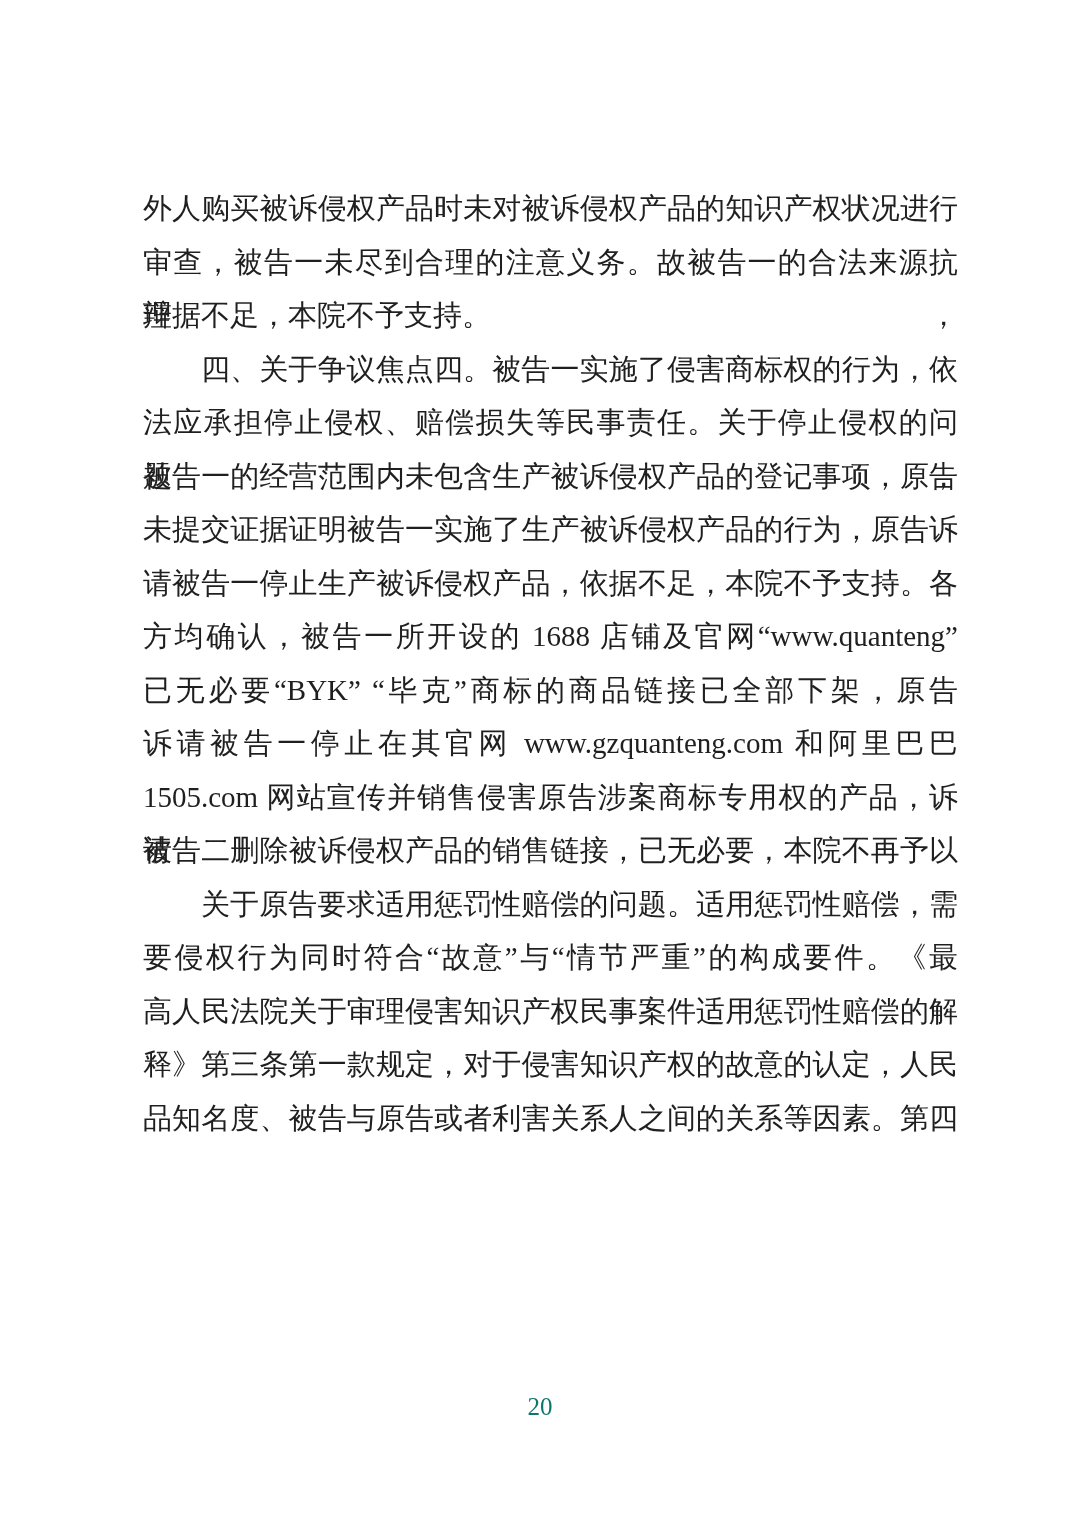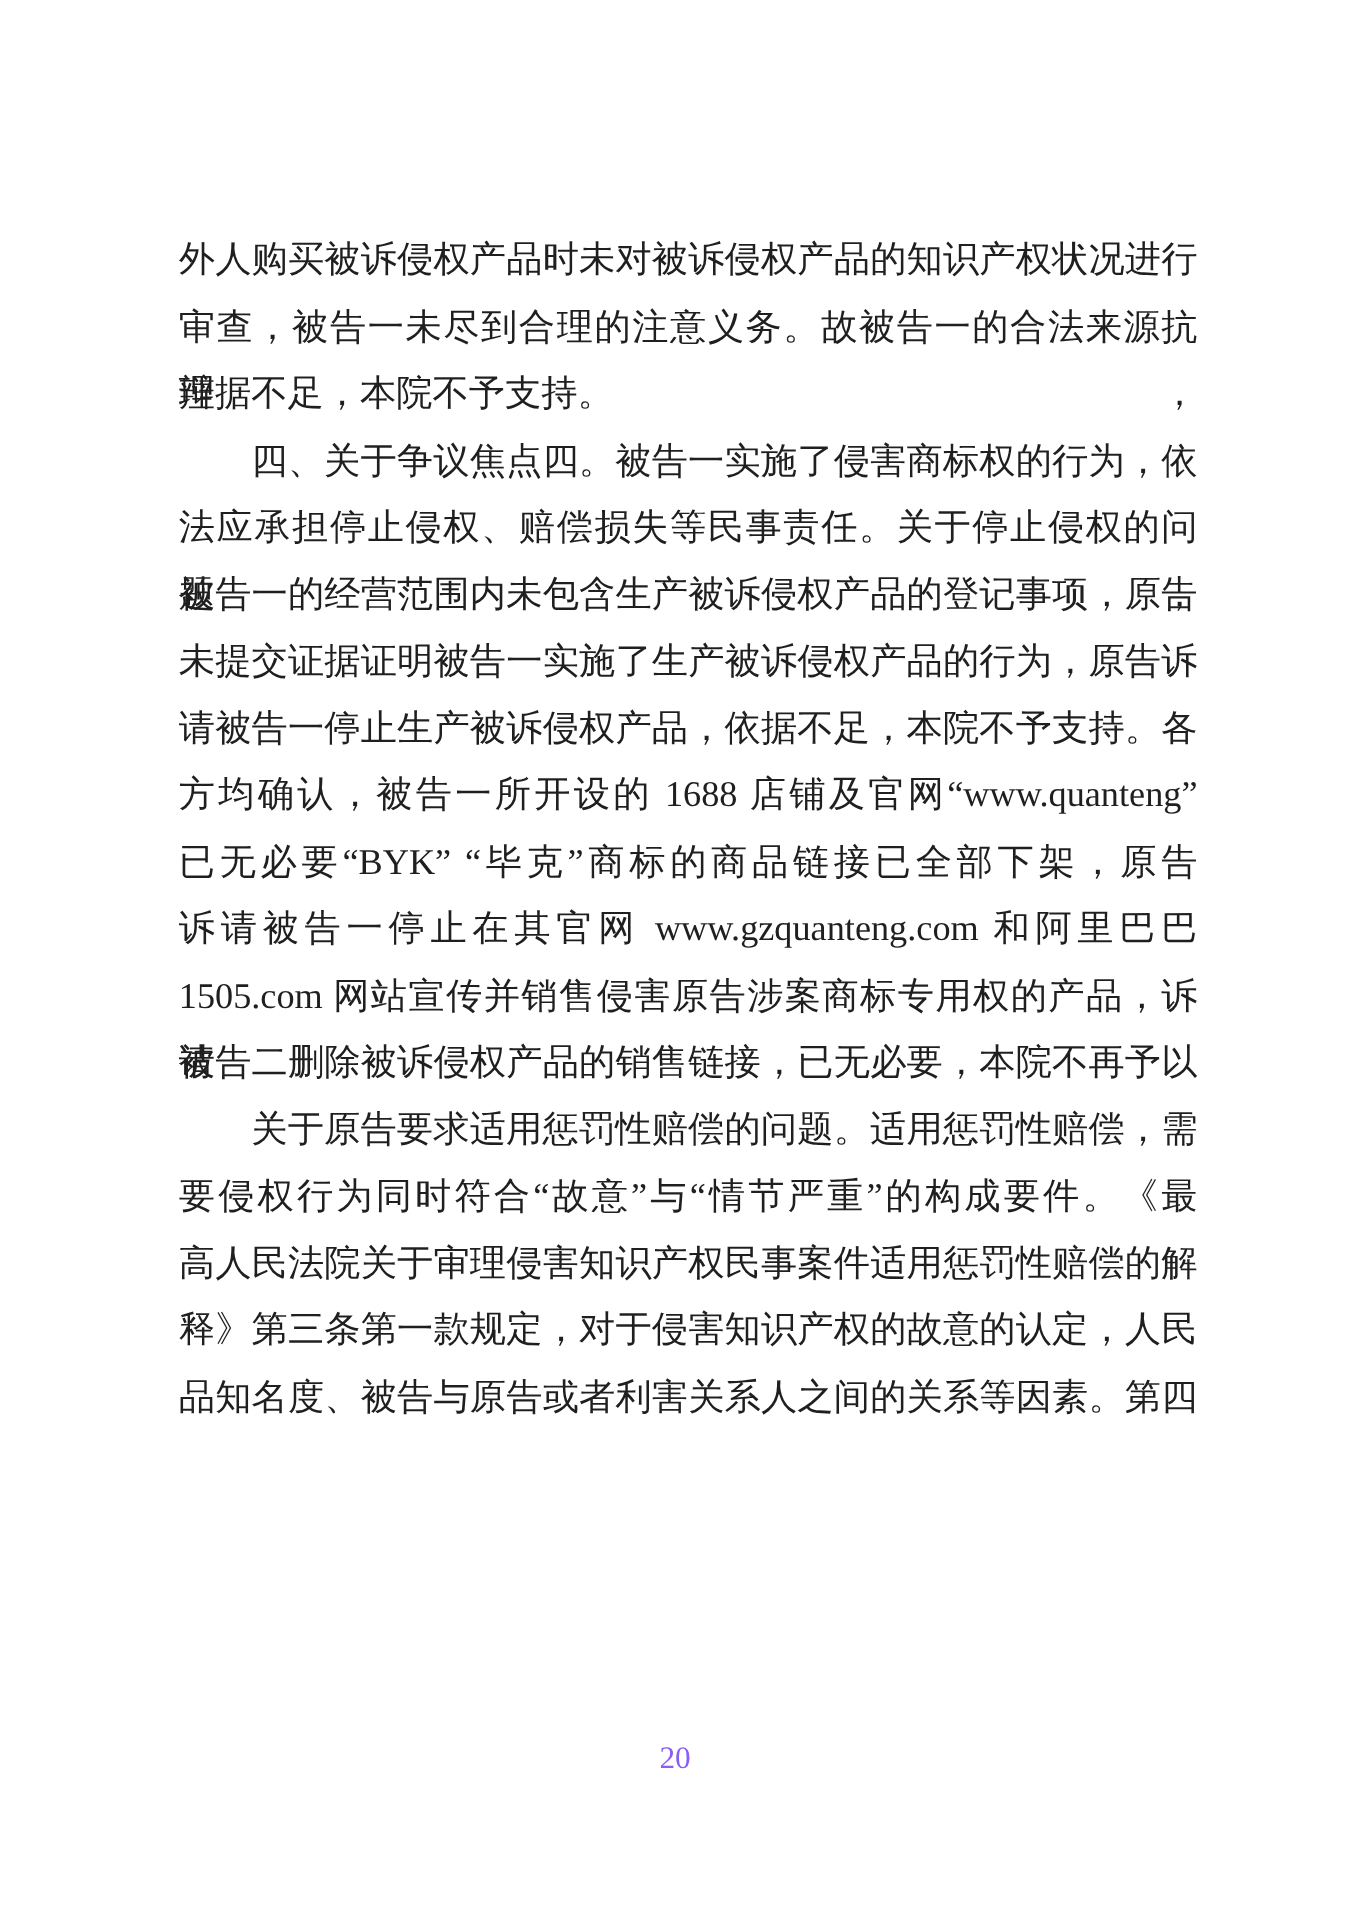--- a/index.html
+++ b/index.html
@@ -40,21 +40,21 @@
     padding-left: 58px;
   }
   .page-num {
     position: absolute;
     left: 0;
     top: 1392px;
     width: 100%;
     text-align: center;
     font-size: 25px;
     line-height: 30px;
-    color: #8b5cf6;
+    color: #0f766e;
   }
 </style>
 </head>
 <body>
 
 <div class="page">
   <div class="doc-body">
       <div class="line justify">外人购买被诉侵权产品时未对被诉侵权产品的知识产权状况进行</div>
       <div class="line justify">审查，被告一未尽到合理的注意义务。故被告一的合法来源抗辩，</div>
       <div class="line">理据不足，本院不予支持。</div>

